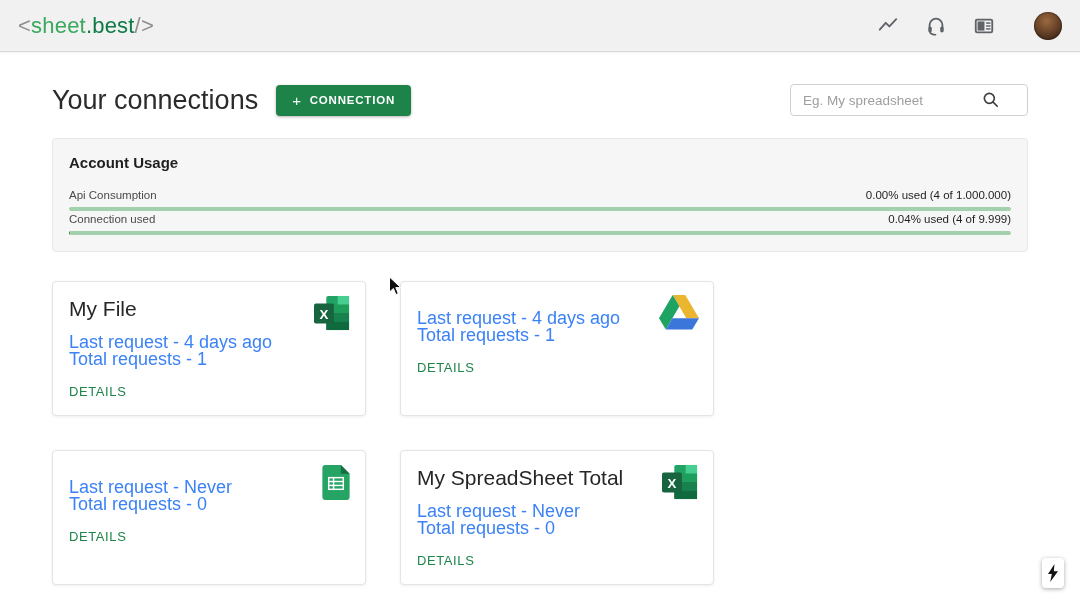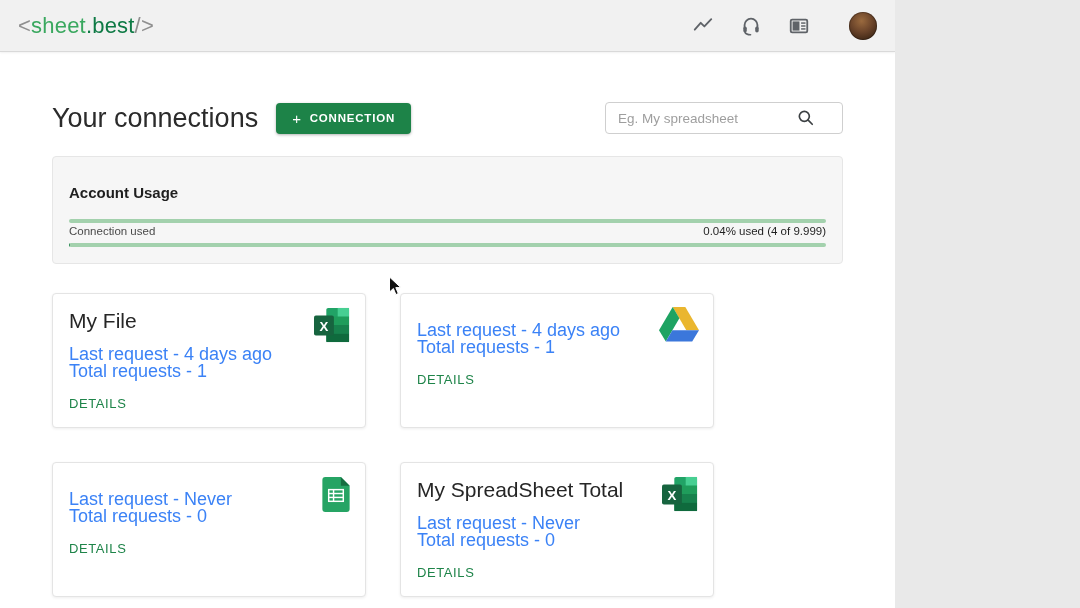--- a/index.html
+++ b/index.html
@@ -1,19 +1,19 @@
 <!DOCTYPE html>
 <html><head>
 <meta charset="utf-8">
 <style>
   * { box-sizing: border-box; margin: 0; padding: 0; }
   html,body { background:#e9e9e9; }
   .stage {
     position: relative;
-    width: 895px; height: 608px;
+    width: 1080px; height: 608px;
     background: #ffffff;
     overflow: hidden;
     font-family: "Liberation Sans", sans-serif;
     color: #212121;
   }
   
   .topbar {
     height: 52px;
     background: #f1f1f1;
     border-bottom: 1px solid #d9d9d9;
@@ -29,21 +29,21 @@
   .topbar-icons { display: flex; align-items: center; gap: 24px; }
   .hicon { width: 24px; height: 24px; display: inline-flex; align-items: center; justify-content: center; cursor: pointer; }
   .avatar {
     width: 28px; height: 28px; border-radius: 50%;
     margin-left: 14px; cursor: pointer;
     background: radial-gradient(circle at 45% 32%, #9a6a3e 0%, #6b442a 45%, #3a2414 85%);
     box-shadow: inset 0 0 0 1px rgba(0,0,0,0.25);
   }
   
   .main { padding: 0 52px; }
-  .title-row { display: flex; align-items: center; margin-top: 50px; }
+  .title-row { display: flex; align-items: center; margin-top: 32px; }
   .page-title { font-size: 27px; font-weight: 400; color: #2b2b2b; }
   .connection-btn {
     margin-left: 18px;
     background: #1d8348;
     color: #ffffff;
     border: none; border-radius: 4px;
     height: 31px; padding: 0 16px;
     font-family: "Liberation Sans", sans-serif;
     font-size: 11.5px; font-weight: bold; letter-spacing: 0.8px;
     display: inline-flex; align-items: center; gap: 8px;
@@ -64,21 +64,21 @@
     font-family: "Liberation Sans", sans-serif;
     font-size: 13.5px; color: #424242;
   }
   .search-box input::placeholder { color: #9e9e9e; }
   
   .usage-panel {
     margin-top: 22px;
     background: #f6f6f6;
     border: 1px solid #e6e6e6;
     border-radius: 4px;
-    padding: 27px 16px 16px;
+    padding: 15px 16px 16px;
   }
   .usage-title { font-size: 15px; font-weight: bold; color: #1f1f1f; margin-bottom: 18px; }
   .meter + .meter { margin-top: 2px; }
   .meter-row { display: flex; justify-content: space-between; align-items: baseline; }
   .meter-label { font-size: 11.5px; color: #4a4a4a; }
   .meter-value { font-size: 11.5px; color: #1f1f1f; }
   .meter-bar { margin-top: 6px; height: 4px; border-radius: 2px; background: #a3d1ad; position: relative; overflow: hidden; }
   .meter-fill { position: absolute; left: 0; top: 0; bottom: 0; background: #2e8b57; }
   
   .cards { margin-top: 29px; display: flex; flex-wrap: wrap; column-gap: 16px; row-gap: 21px; gap: 34px; }
@@ -167,20 +167,24 @@
             <line x1="14.6" y1="14.6" x2="19.5" y2="19.5" stroke="#3c4043" stroke-width="2" stroke-linecap="round"></line>
           </svg>
         </span>
       </div>
     </div>
 
     <section class="usage-panel">
       <h2 class="usage-title">Account Usage</h2>
 
       <div class="meter">
+        <div class="meter-row">
+          <span class="meter-label">Api Consumption</span>
+          <span class="meter-value">0.00% used (4 of 1.000.000)</span>
+        </div>
         <div class="meter-bar">
             <div class="meter-fill" style="width:0%"></div>
           </div>
       </div>
 
       <div class="meter">
         <div class="meter-row">
           <span class="meter-label">Connection used</span>
           <span class="meter-value">0.04% used (4 of 9.999)</span>
         </div>

